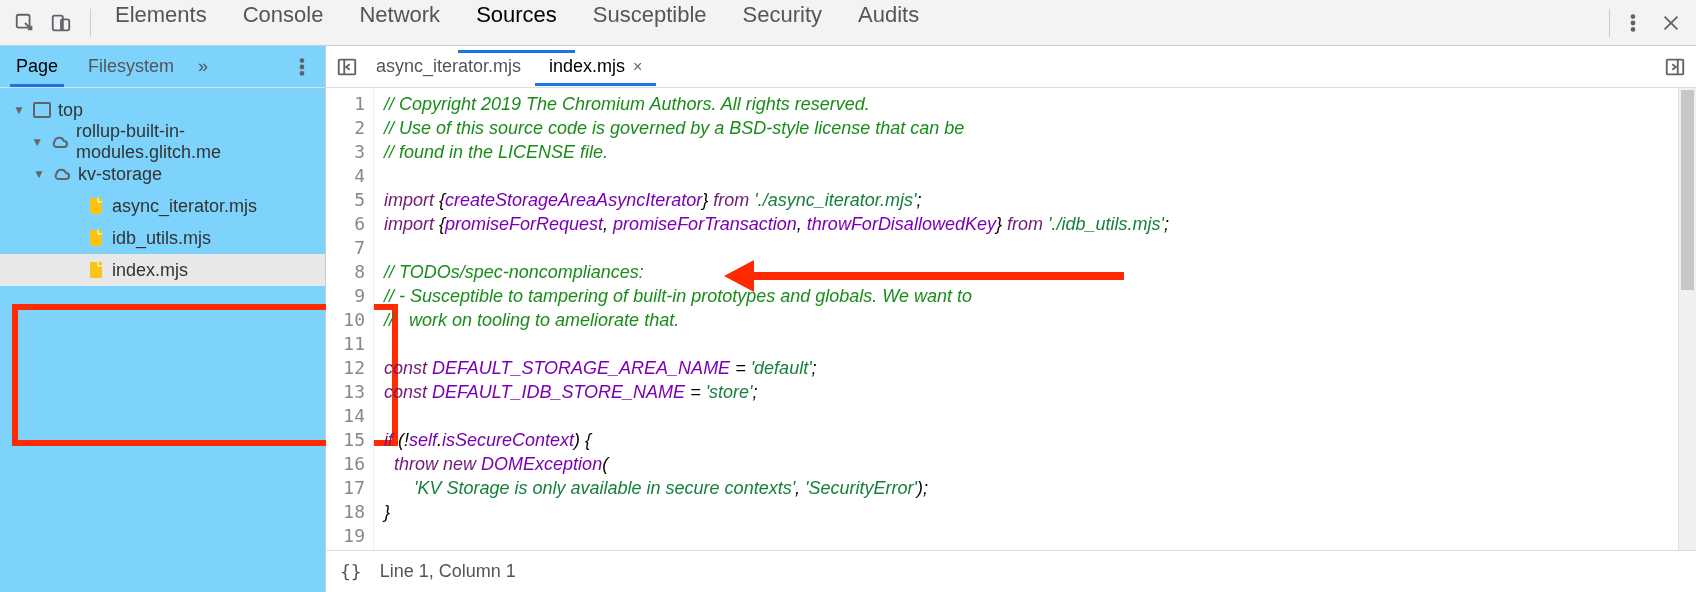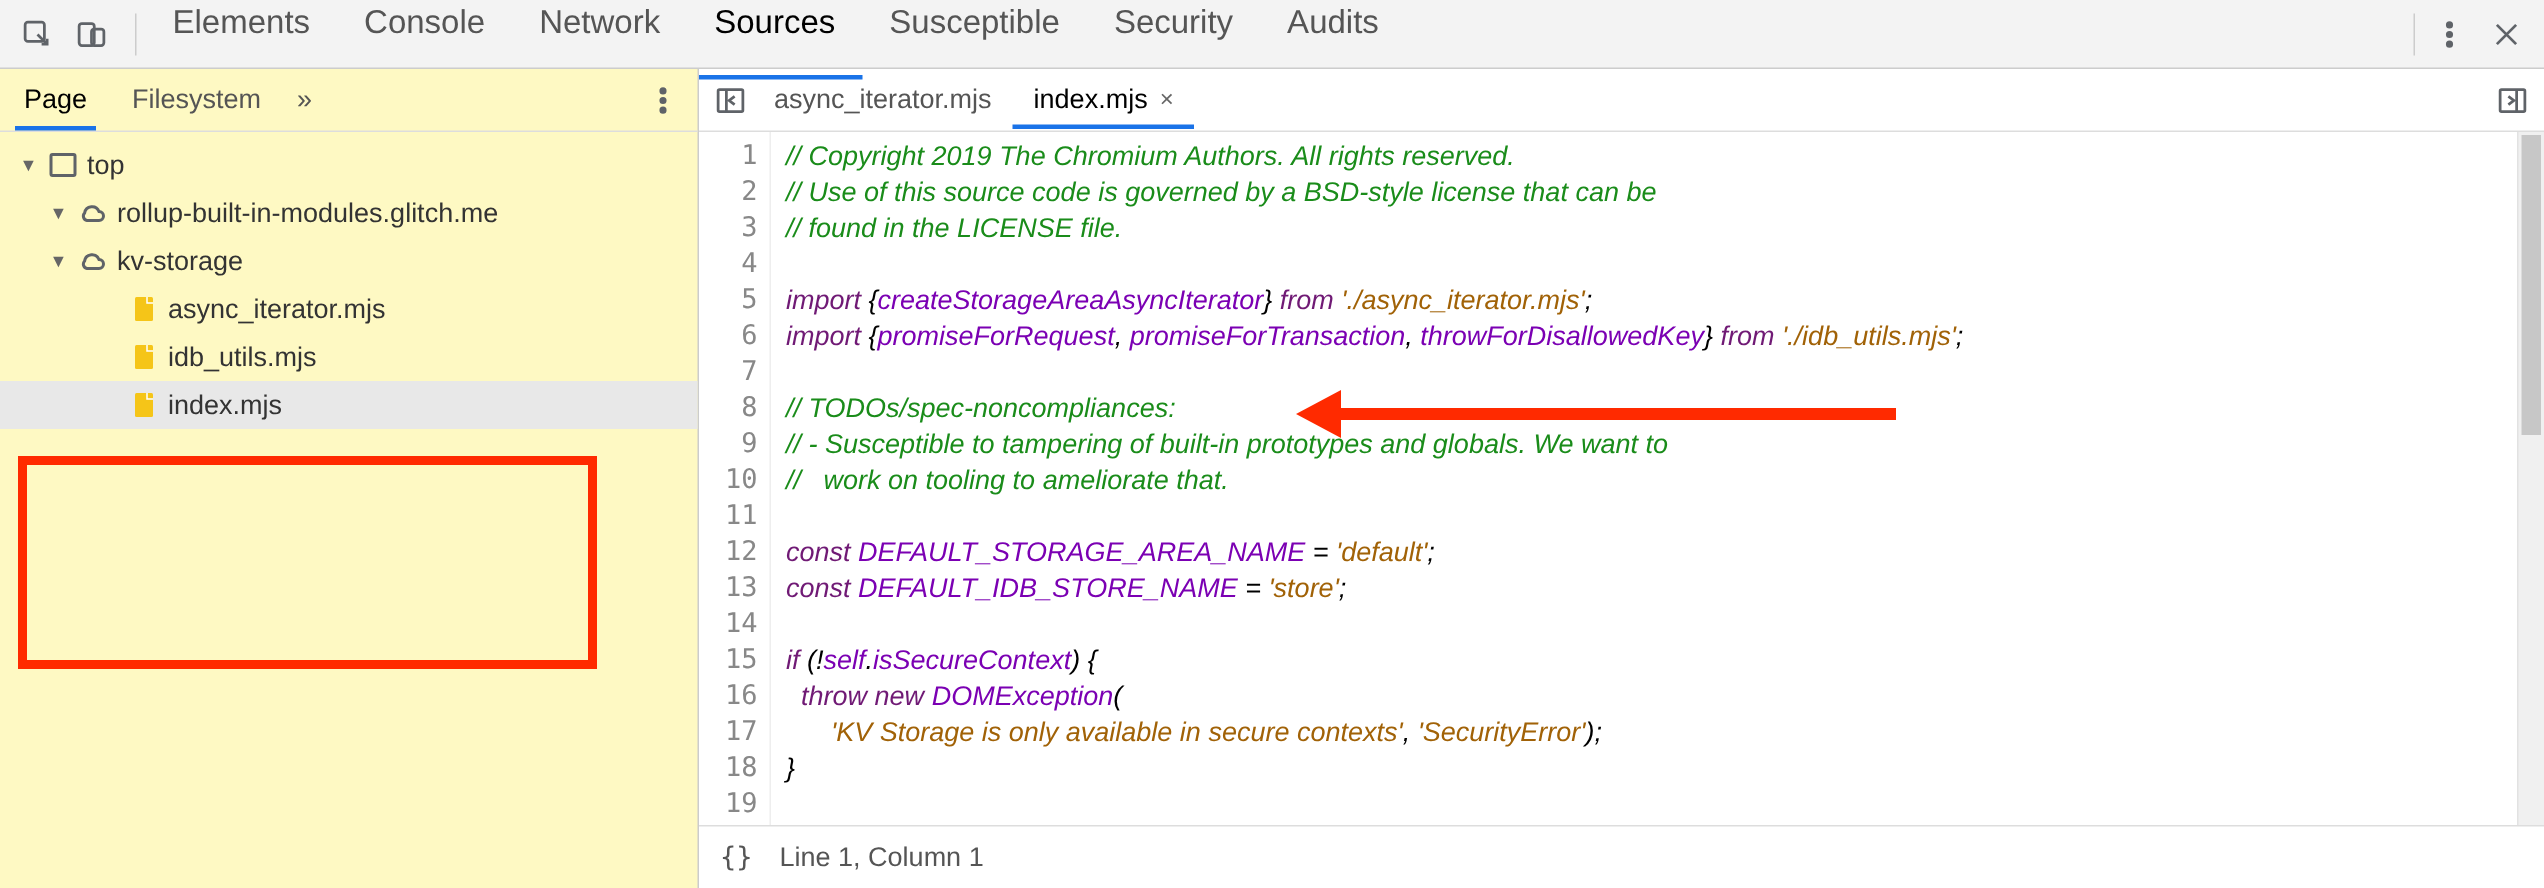--- a/index.html
+++ b/index.html
@@ -20,21 +20,21 @@
   .toolbar .spacer { flex: 1; }
   .icon-btn {
     width: 34px; height: 34px; display: inline-flex; align-items: center; justify-content: center;
     color: #5f6368; border-radius: 4px; cursor: pointer;
   }
   .icon-btn svg { width: 22px; height: 22px; fill: none; stroke: currentColor; stroke-width: 2; }
   .divider-v { width: 1px; height: 28px; background: #ccc; margin: 0 2px; }
 
   
   .sources { display: flex; height: calc(100% - 46px); }
-  .sidebar { width: 466px; border-right: 1px solid #ccc; background: #fef9c3; display: flex; flex-direction: column; }
+  .sidebar { width: 326px; border-right: 1px solid #ccc; background: #7dd3fc; display: flex; flex-direction: column; }
   .content { flex: 1; display: flex; flex-direction: column; position: relative; }
 
   
   .sidebar-header {
     display: flex; align-items: center; height: 42px; border-bottom: 1px solid #ddd;
     padding: 0 6px 0 10px; gap: 18px; font-size: 18px;
   }
   .sidebar-tab { color: #555; padding: 10px 6px 7px; border-bottom: 3px solid transparent; cursor: pointer; }
   .sidebar-tab.active { color: #000; border-bottom-color: #1a73e8; }
   .sidebar-header .spacer { flex: 1; }
@@ -89,21 +89,21 @@
     flex: 1; padding: 4px 10px; font-family: Liberation Sans, sans-serif; font-size: 18px;
     line-height: 24px; white-space: pre; overflow: auto; font-style: italic;
   }
   .scrollbar-fake { position: absolute; right: 0; top: 0; width: 18px; height: 100%; background: #f0f0f0; border-left: 1px solid #e2e2e2; }
   .scrollbar-thumb { position: absolute; left: 2px; right: 2px; top: 2px; height: 200px; background: #c7c7c7; border-radius: 0; }
 
   
   .c-comment { color: #1a8c1a; }
   .c-kw { color: #701a75; }
   .c-id { color: #7b00b3; }
-  .c-str { color: #a16207; }
+  .c-str { color: #15803d; }
   .c-plain { color: #000; }
 
   
   .statusbar {
     height: 42px; border-top: 1px solid #ddd; display: flex; align-items: center;
     padding: 0 14px; gap: 18px; color: #555; font-size: 18px;
   }
 
   .tree-wrap { position: relative; flex: 1; }
 </style>

